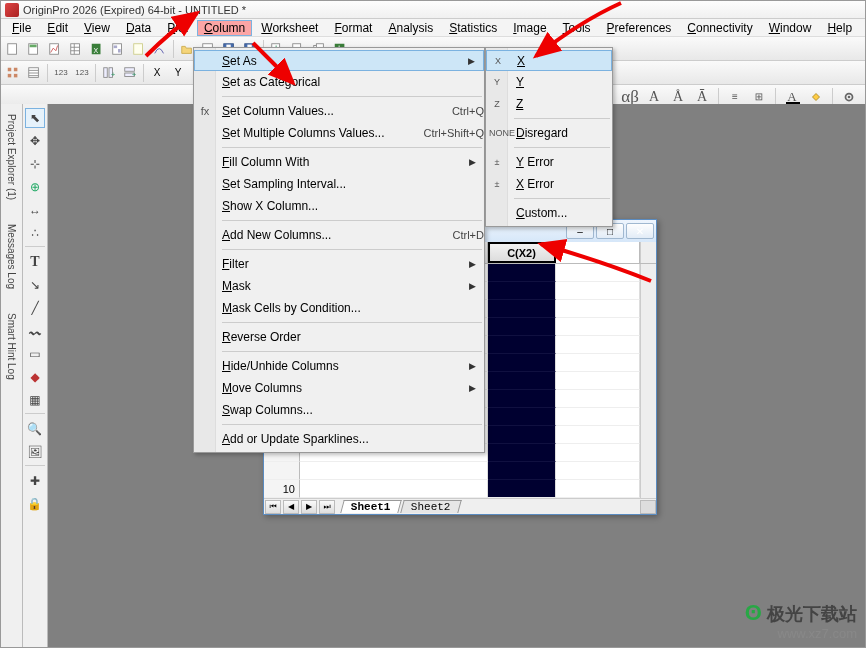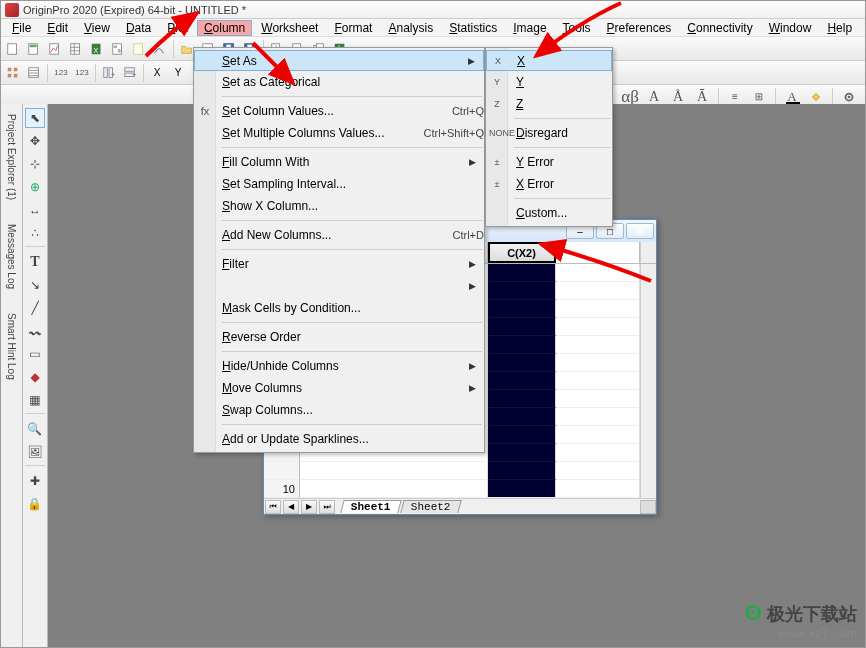--- a/index.html
+++ b/index.html
@@ -55,21 +55,21 @@
   .watermark { position: absolute; right: 8px; bottom: 6px; text-align: right; z-index: 200; }
   .watermark .wm-logo { font-size: 18px; font-weight: bold; color: #444; }
   .watermark .wm-logo b { color: #28a745; font-size: 22px; }
   .watermark .wm-url { font-size: 13px; color: #888; }
 </style>
 </head>
 <body>
 
 <div class="titlebar">
   <div class="titlebar-icon"></div>
-  <div class="titlebar-text">OriginPro 2020 (Expired) 64-bit - UNTITLED *</div>
+  <div class="titlebar-text">OriginPro 2026 (Expired) 64-bit - UNTITLED *</div>
 </div>
 
 <div class="menubar" id="menubar">
     <div class="menubar-item"><u>F</u>ile</div>
     <div class="menubar-item"><u>E</u>dit</div>
     <div class="menubar-item"><u>V</u>iew</div>
     <div class="menubar-item"><u>D</u>ata</div>
     <div class="menubar-item"><u>P</u>lot</div>
     <div class="menubar-item active"><u>C</u>olumn</div>
     <div class="menubar-item"><u>W</u>orksheet</div>
@@ -474,20 +474,21 @@
       <div class="menu-row">
         <span class="label"><u>A</u>dd New Columns...</span>
         <span class="shortcut">Ctrl+D</span>
       </div>
       <div class="menu-sep"></div>
       <div class="menu-row">
         <span class="label"><u>F</u>ilter</span>
         <span class="arrow">▶</span>
       </div>
       <div class="menu-row">
+        <span class="label"><u>M</u>ask</span>
         <span class="arrow">▶</span>
       </div>
       <div class="menu-row">
         <span class="label"><u>M</u>ask Cells by Condition...</span>
       </div>
       <div class="menu-sep"></div>
       <div class="menu-row">
         <span class="label"><u>R</u>everse Order</span>
       </div>
       <div class="menu-sep"></div>

